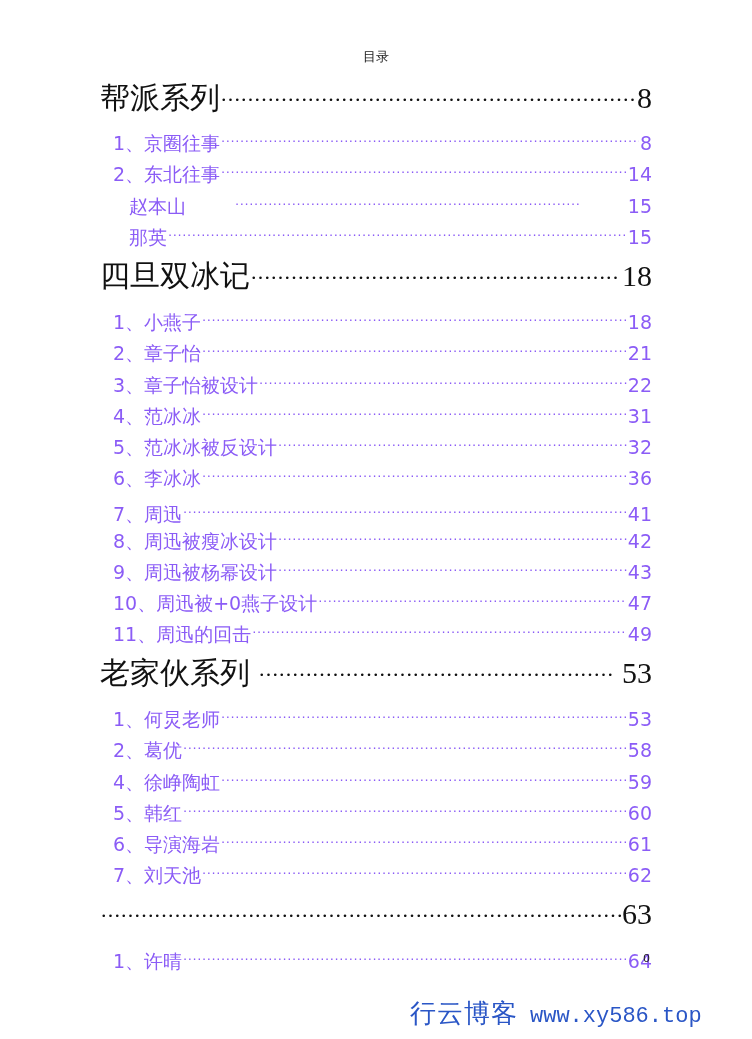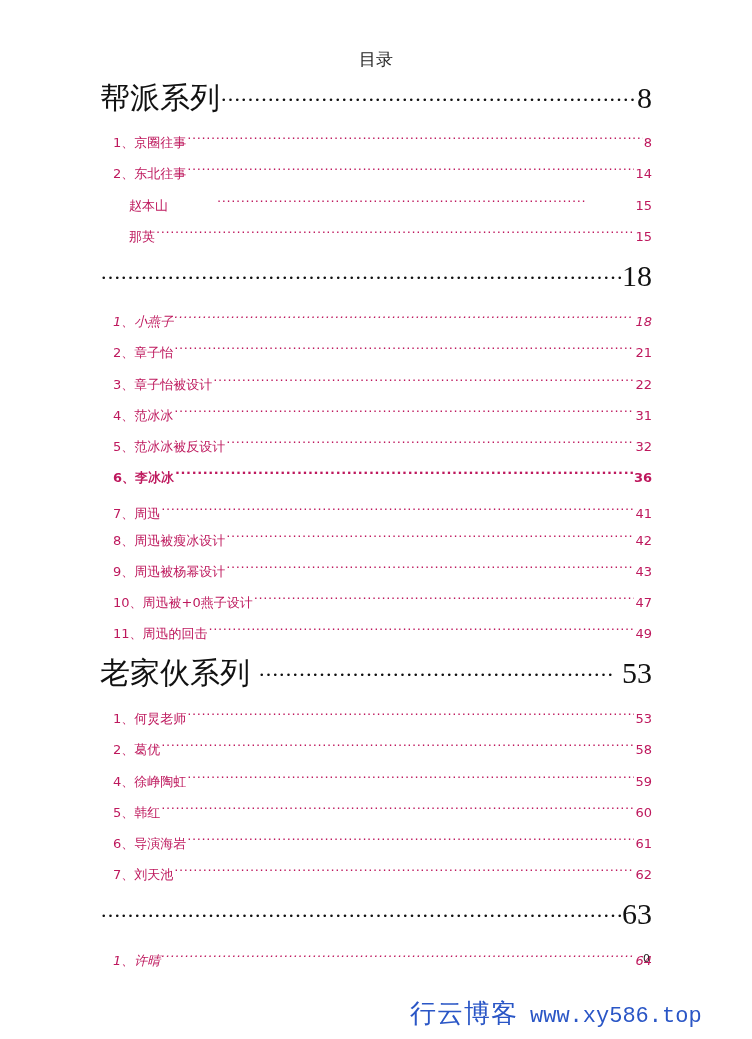--- a/index.html
+++ b/index.html
@@ -10,21 +10,21 @@
       width: 752px; height: 1039px;
       position: relative;
       overflow: hidden;
       font-family: "DejaVu Sans", "Liberation Sans", sans-serif;
       color: #111;
     }
     .page-title {
       position: absolute;
       top: 48px; left: 0; width: 752px;
       text-align: center;
-      font-size: 17px;
+      font-size: 13px;
       color: #222;
     }
     .toc {
       position: absolute;
       left: 100px; width: 552px;
       top: 0;
     }
     .row {
       position: absolute;
       left: 0; right: 0;
@@ -55,25 +55,25 @@
       height: 40px;
       line-height: 40px;
       color: #111;
     }
     .row.h1 .label { font-family: "DejaVu Sans", sans-serif; }
     .row.h1 .page { font-family: "Liberation Serif", "DejaVu Serif", serif; font-size: 30px; }
     .row.h1 .leader { font-family: "Liberation Serif", serif; font-size: 22px; height: 22px; }
     .row.h1 .leader::after { letter-spacing: 1.2px; bottom: -6px; }
 
     .row.h2 {
-      font-size: 13px;
+      font-size: 19px;
       height: 20px;
       line-height: 20px;
       left: 13px;
-      color: #be185d;
+      color: #8b5cf6;
     }
     .row.h2 .leader { font-size: 13px; }
     .row.h2 .leader::after { letter-spacing: 0.6px; bottom: 2px; }
     .row.h3 { left: 29px; }
 
     .page-number {
       position: absolute;
       top: 952px; left: 643px;
       font-size: 11px;
       color: #222;
@@ -117,24 +117,25 @@
     <span class="leader"></span>
     <span class="page">15</span>
   </div>
   <div class="row h2 h3" style="top:227px;">
     <span class="label">那英</span>
     <span class="leader"></span>
     <span class="page">15</span>
   </div>
 
   <div class="row h1" style="top:256px;">
+    <span class="label">四旦双冰记</span>
     <span class="leader"></span>
     <span class="page">18</span>
   </div>
-  <div class="row h2" style="top:312px;font-style:italic;">
+  <div class="row h2" style="top:312px;">
     <span class="label">1、小燕子</span>
     <span class="leader"></span>
     <span class="page">18</span>
   </div>
   <div class="row h2" style="top:343px;">
     <span class="label">2、章子怡</span>
     <span class="leader"></span>
     <span class="page">21</span>
   </div>
   <div class="row h2" style="top:375px;">
@@ -145,21 +146,21 @@
   <div class="row h2" style="top:406px;">
     <span class="label">4、范冰冰</span>
     <span class="leader"></span>
     <span class="page">31</span>
   </div>
   <div class="row h2" style="top:437px;">
     <span class="label">5、范冰冰被反设计</span>
     <span class="leader"></span>
     <span class="page">32</span>
   </div>
-  <div class="row h2" style="top:468px;font-weight:bold;">
+  <div class="row h2" style="top:468px;">
     <span class="label">6、李冰冰</span>
     <span class="leader"></span>
     <span class="page">36</span>
   </div>
   <div class="row h2" style="top:504px;">
     <span class="label">7、周迅</span>
     <span class="leader"></span>
     <span class="page">41</span>
   </div>
   <div class="row h2" style="top:531px;">
@@ -216,21 +217,21 @@
   <div class="row h2" style="top:865px;">
     <span class="label">7、刘天池</span>
     <span class="leader"></span>
     <span class="page">62</span>
   </div>
 
   <div class="row h1" style="top:894px;">
     <span class="leader"></span>
     <span class="page">63</span>
   </div>
-  <div class="row h2" style="top:950px; top:951px;font-style:italic;">
+  <div class="row h2" style="top:950px; top:951px;">
     <span class="label">1、许晴</span>
     <span class="leader"></span>
     <span class="page">64</span>
   </div>
 </div>
 
 <div class="page-number">0</div>
 
 <div class="watermark">
   <span class="cn">行云博客</span><span class="url">www.xy586.top</span>

